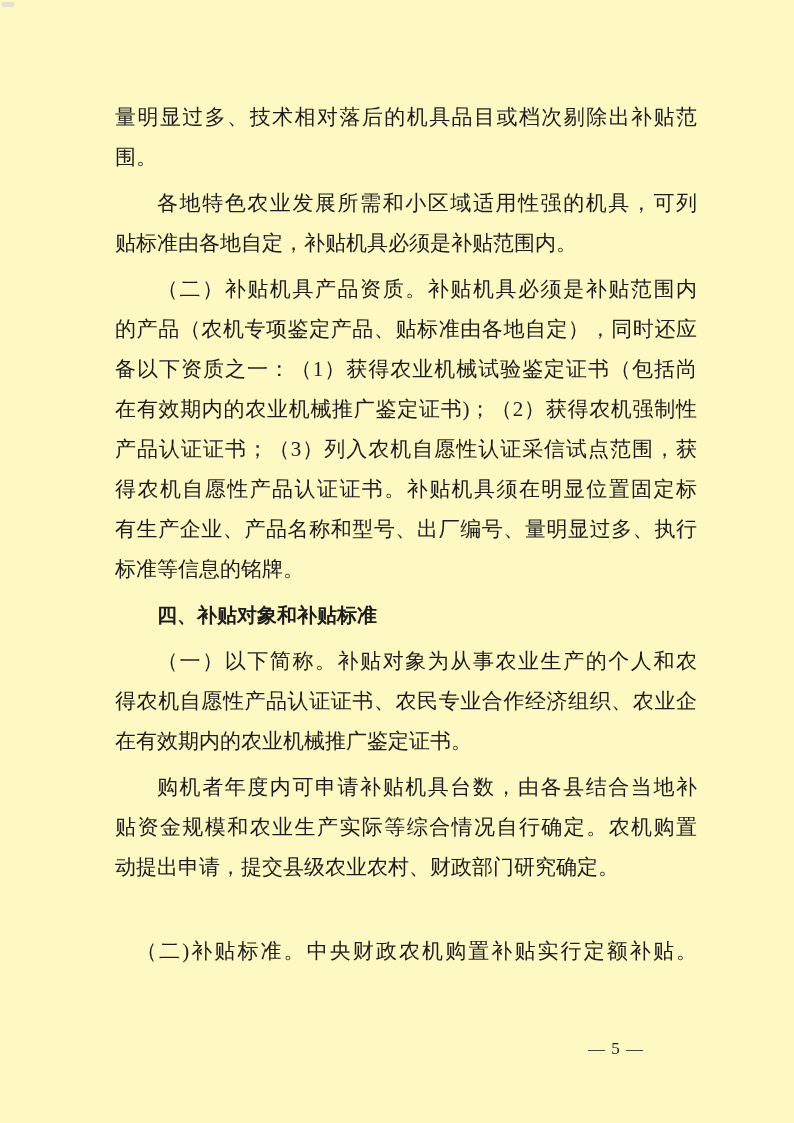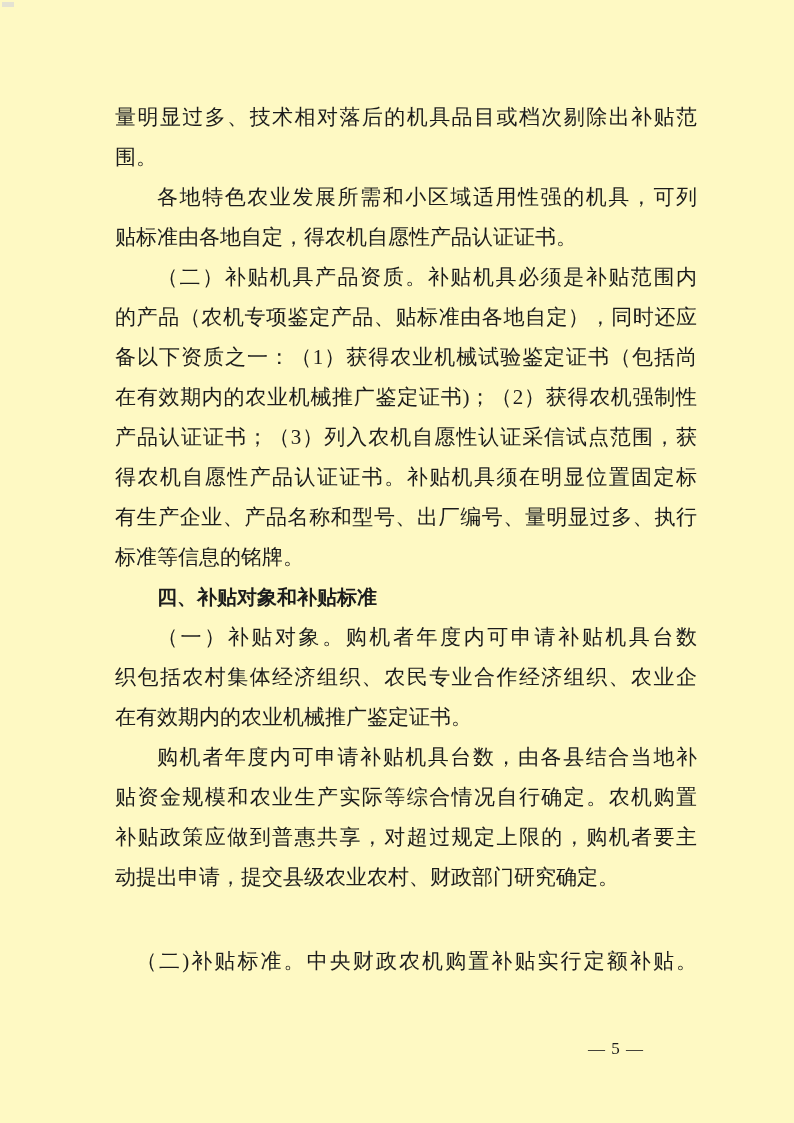--- a/index.html
+++ b/index.html
@@ -33,21 +33,21 @@
   .line {
     height: 40px;
     line-height: 40px;
     overflow: hidden;
     text-align: left;
   }
   .line.justify {
     text-align: justify;
     text-align-last: justify;
   }
-  .line.indent { padding-left: 42px; }
+  .line.indent { padding-left: 42px; margin-top: 6px; }
   .line.indent-small { padding-left: 21px; margin-top: 44px; }
   .line.heading {
     font-family: "Liberation Sans", "DejaVu Sans", sans-serif;
     font-weight: bold;
     font-size: 20px;
     text-align: right;
     text-align-last: left;
   }
   .footer-page-number {
     position: absolute;
@@ -64,33 +64,32 @@
 </style>
 </head>
 <body>
 
 <div class="page">
   <div class="scan-artifact"></div>
   <div class="body-text">
       <div class="line justify">量明显过多、技术相对落后的机具品目或档次剔除出补贴范</div>
       <div class="line plain">围。</div>
       <div class="line justify indent">各地特色农业发展所需和小区域适用性强的机具，可列</div>
-      <div class="line plain">贴标准由各地自定，得农机自愿性产品认证证书。</div>
+      <div class="line plain">贴标准由各地自定，补贴机具必须是补贴范围内。</div>
       <div class="line justify indent">（二）补贴机具产品资质。补贴机具必须是补贴范围内</div>
       <div class="line justify">的产品（农机专项鉴定产品、贴标准由各地自定），同时还应具</div>
       <div class="line justify">备以下资质之一：（1）获得农业机械试验鉴定证书（包括尚</div>
       <div class="line justify">在有效期内的农业机械推广鉴定证书)；（2）获得农机强制性</div>
       <div class="line justify">产品认证证书；（3）列入农机自愿性认证采信试点范围，获</div>
       <div class="line justify">得农机自愿性产品认证证书。补贴机具须在明显位置固定标</div>
       <div class="line justify">有生产企业、产品名称和型号、出厂编号、量明显过多、执行</div>
       <div class="line plain">标准等信息的铭牌。</div>
       <div class="line heading indent">四、补贴对象和补贴标准</div>
-      <div class="line justify indent">（一）补贴对象。购机者年度内可申请补贴机具台数</div>
-      <div class="line justify">织包括农村集体经济组织、农民专业合作经济组织、农业企</div>
+      <div class="line justify indent">（一）以下简称。补贴对象为从事农业生产的个人和农</div>
+      <div class="line justify">得农机自愿性产品认证证书、农民专业合作经济组织、农业企</div>
       <div class="line plain">在有效期内的农业机械推广鉴定证书。</div>
       <div class="line justify indent">购机者年度内可申请补贴机具台数，由各县结合当地补</div>
       <div class="line justify">贴资金规模和农业生产实际等综合情况自行确定。农机购置</div>
-      <div class="line justify">补贴政策应做到普惠共享，对超过规定上限的，购机者要主</div>
       <div class="line plain">动提出申请，提交县级农业农村、财政部门研究确定。</div>
       <div class="line justify indent-small">（二)补贴标准。中央财政农机购置补贴实行定额补贴。</div>
     </div>
   <div class="footer-page-number">— 5 —</div>
 </div>
 
 </body></html>

